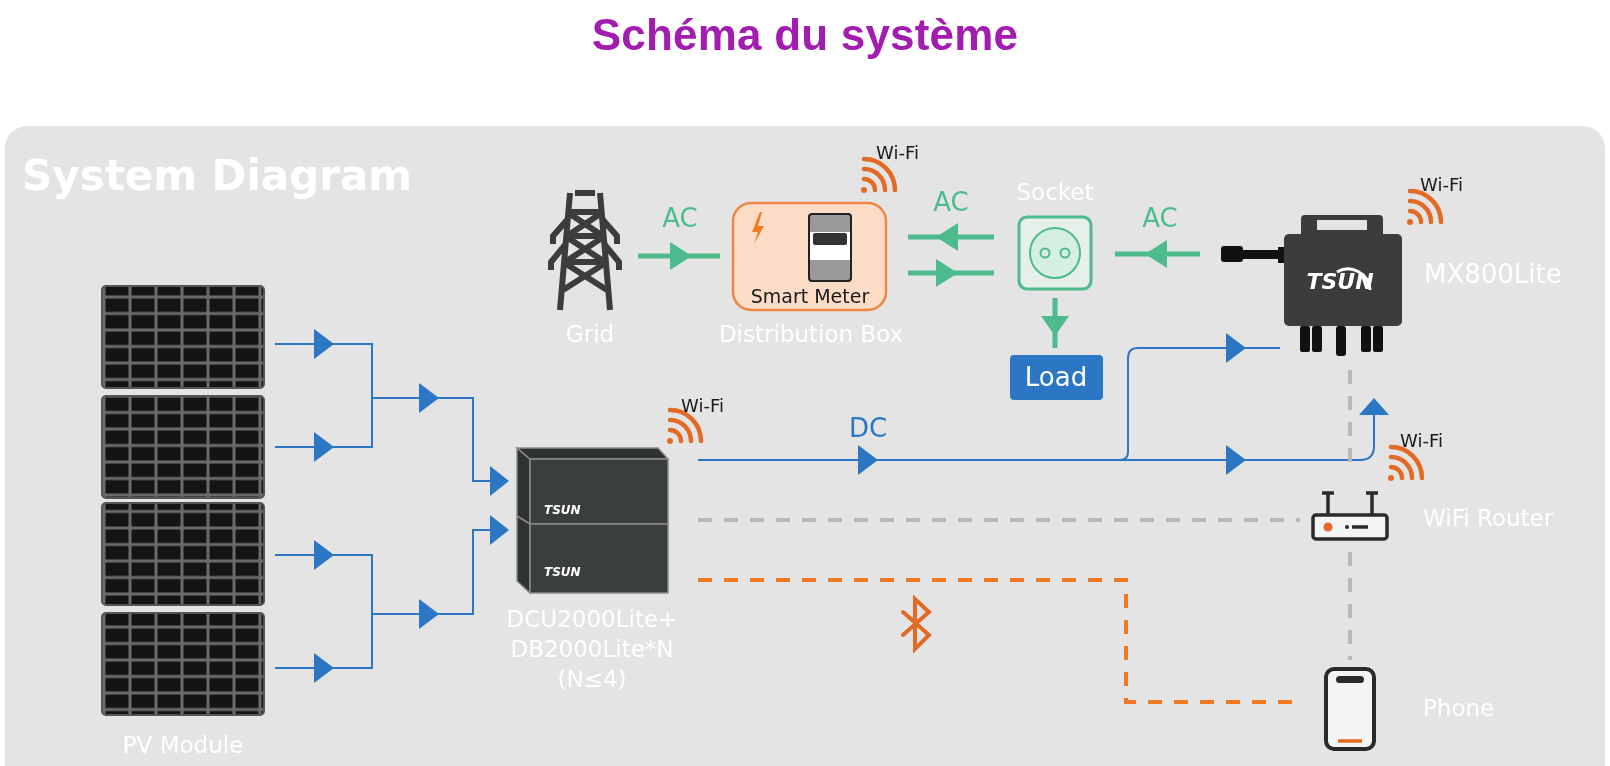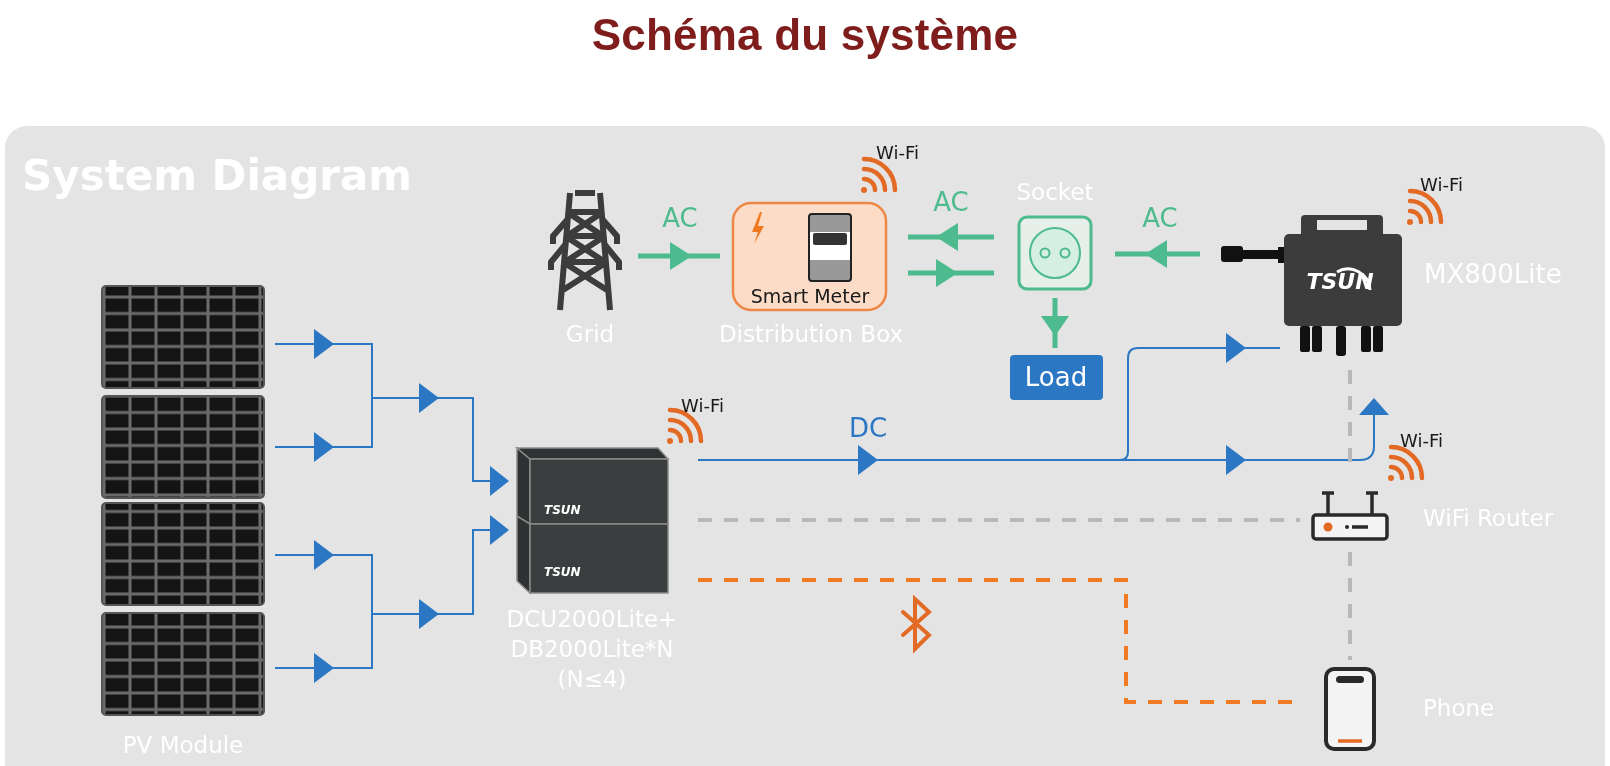--- a/index.html
+++ b/index.html
@@ -1,17 +1,17 @@
 <!DOCTYPE html>
 <html><head>
 <meta charset="utf-8">
 <style>
   html,body{margin:0;padding:0;background:#ffffff;}
   body{width:1610px;height:766px;position:relative;overflow:hidden;font-family:"DejaVu Sans",sans-serif;}
-  .page-title{position:absolute;left:0;top:10px;width:1610px;text-align:center;font-family:"Liberation Sans",sans-serif;font-weight:700;font-size:44px;color:#7f1d1d;letter-spacing:0.2px;}
+  .page-title{position:absolute;left:0;top:10px;width:1610px;text-align:center;font-family:"Liberation Sans",sans-serif;font-weight:700;font-size:44px;color:#a21caf;letter-spacing:0.2px;}
   .panel{position:absolute;left:5px;top:126px;width:1600px;height:640px;background:#e4e4e4;border-radius:22px 22px 0 0;}
   svg{position:absolute;left:0;top:0;}
   .lbl-white{fill:#ffffff;font-family:"DejaVu Sans",sans-serif;}
   .lbl-green{fill:#4dbb8e;font-family:"DejaVu Sans",sans-serif;}
   .lbl-blue{fill:#2b77c4;font-family:"DejaVu Sans",sans-serif;}
   .lbl-dark{fill:#1a1a1a;font-family:"DejaVu Sans",sans-serif;}
 </style>
 </head>
 <body>
 

